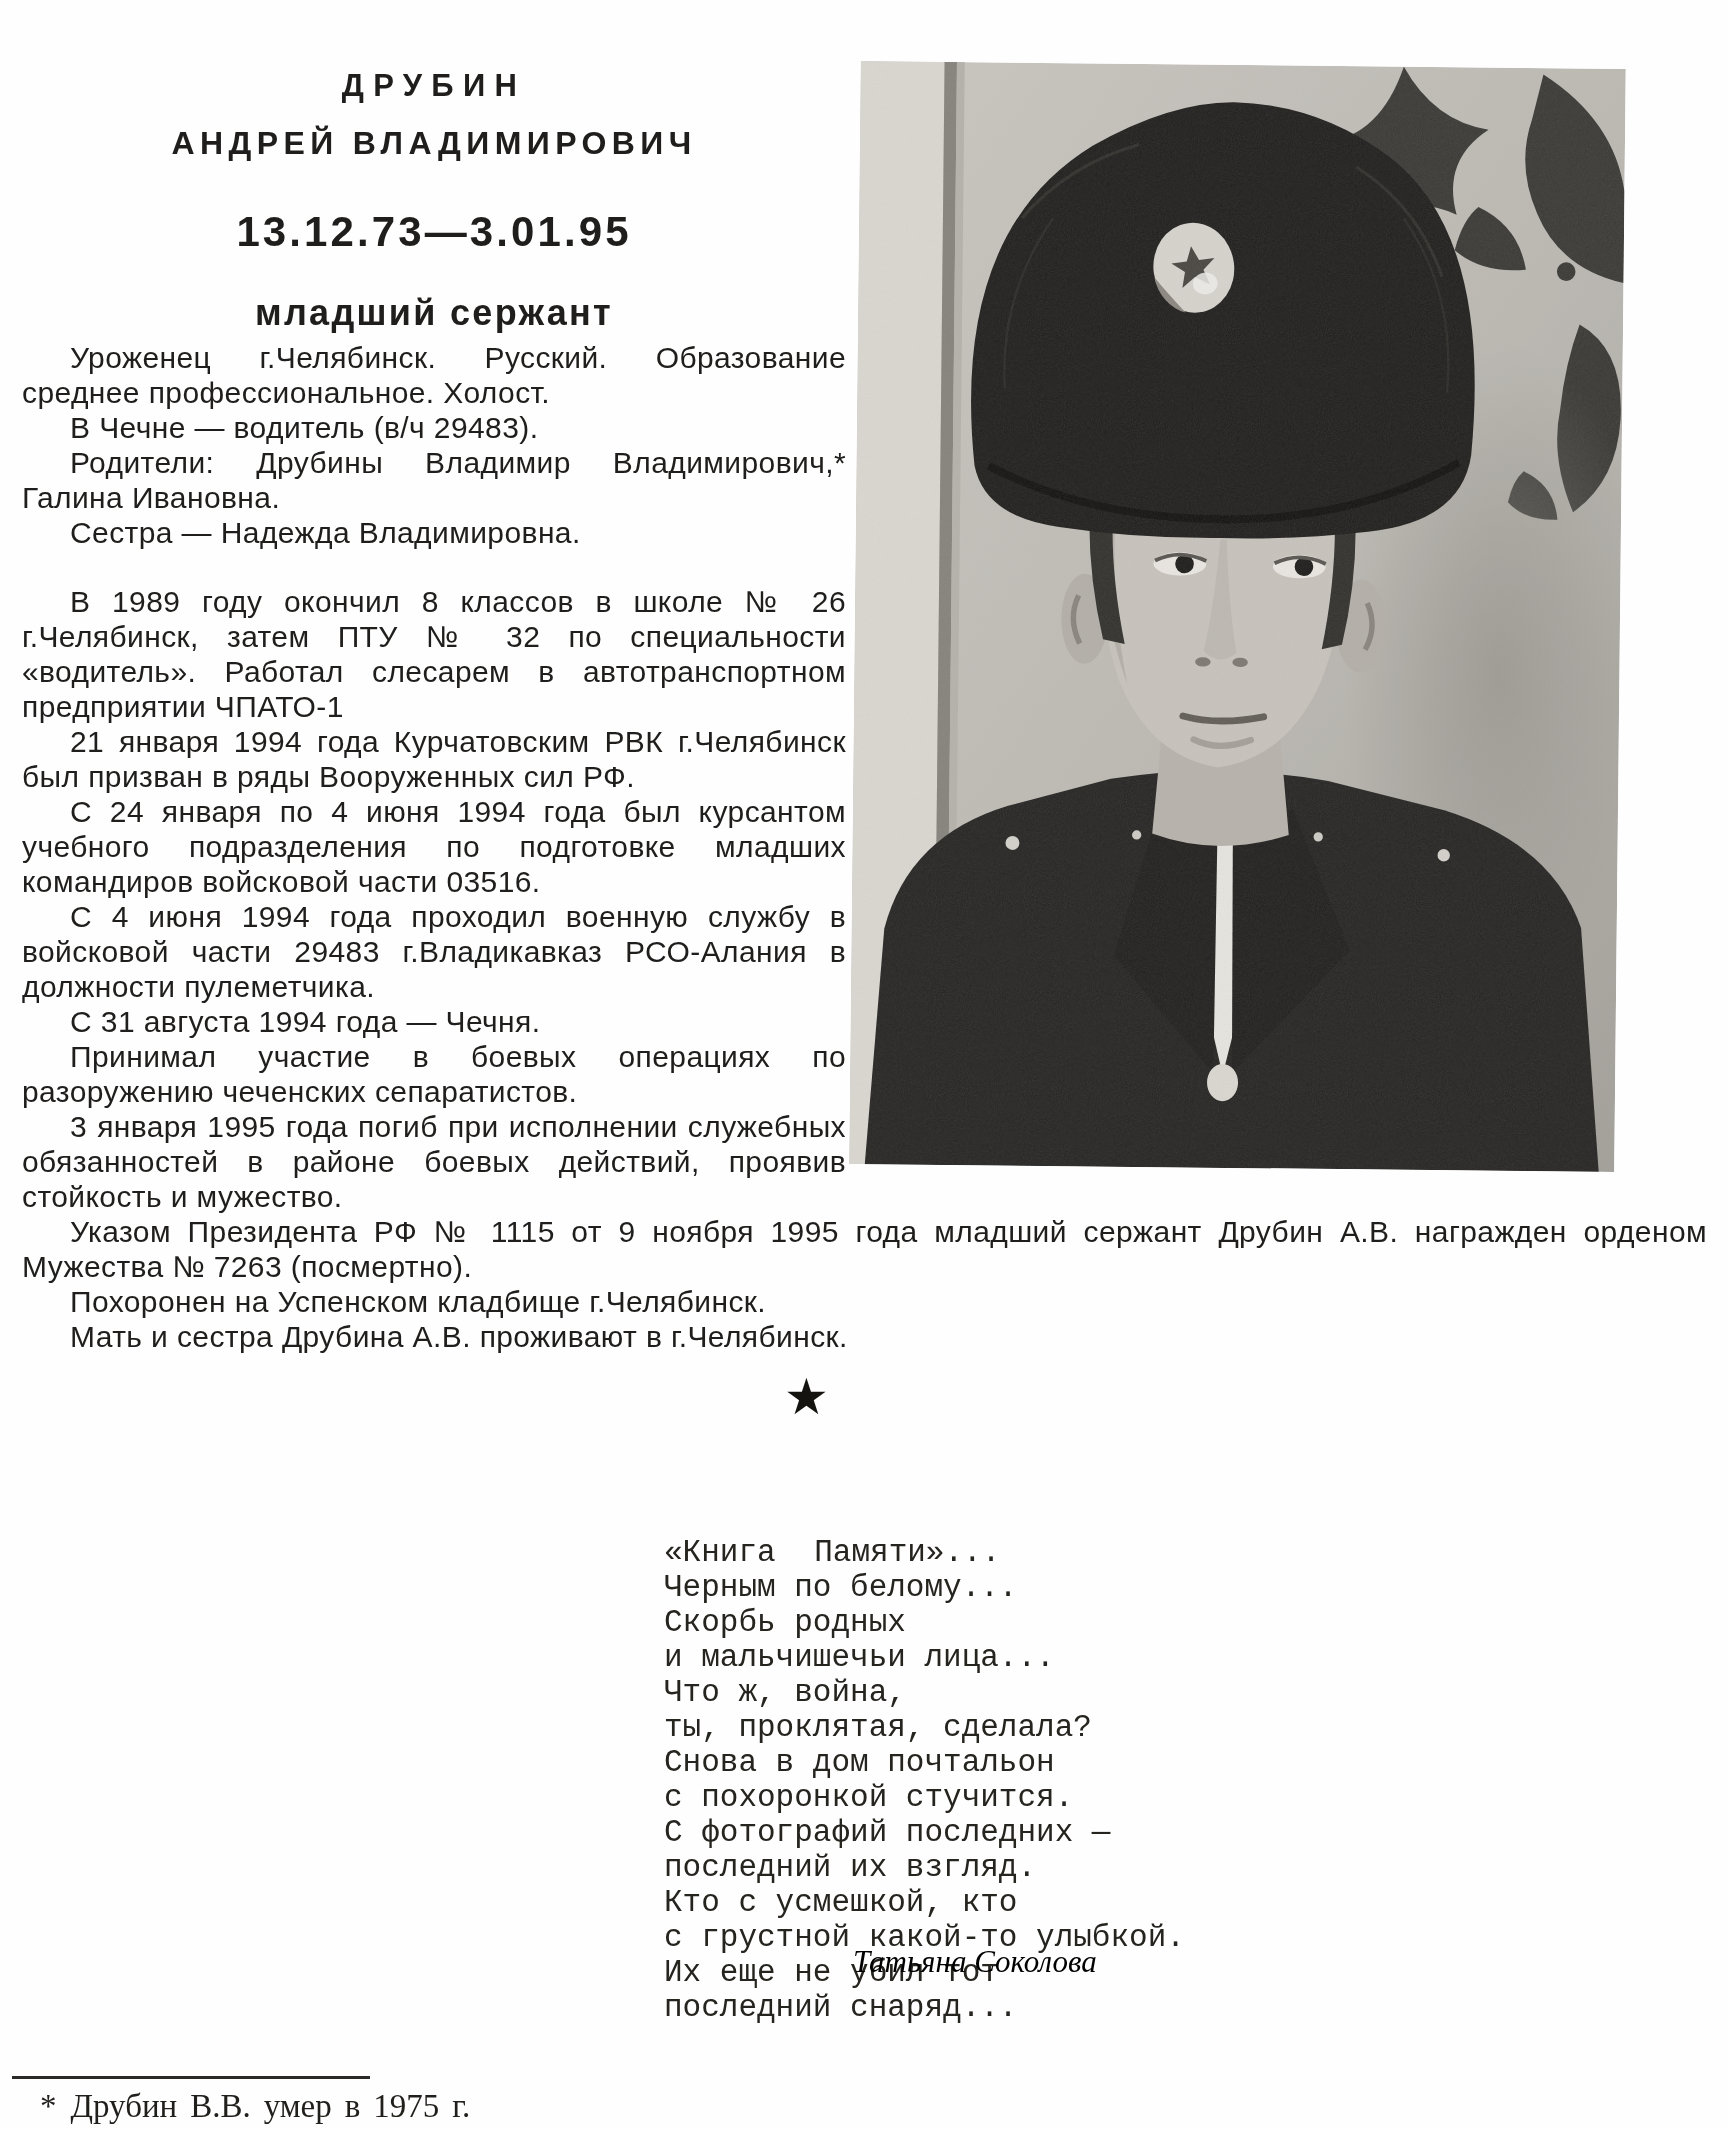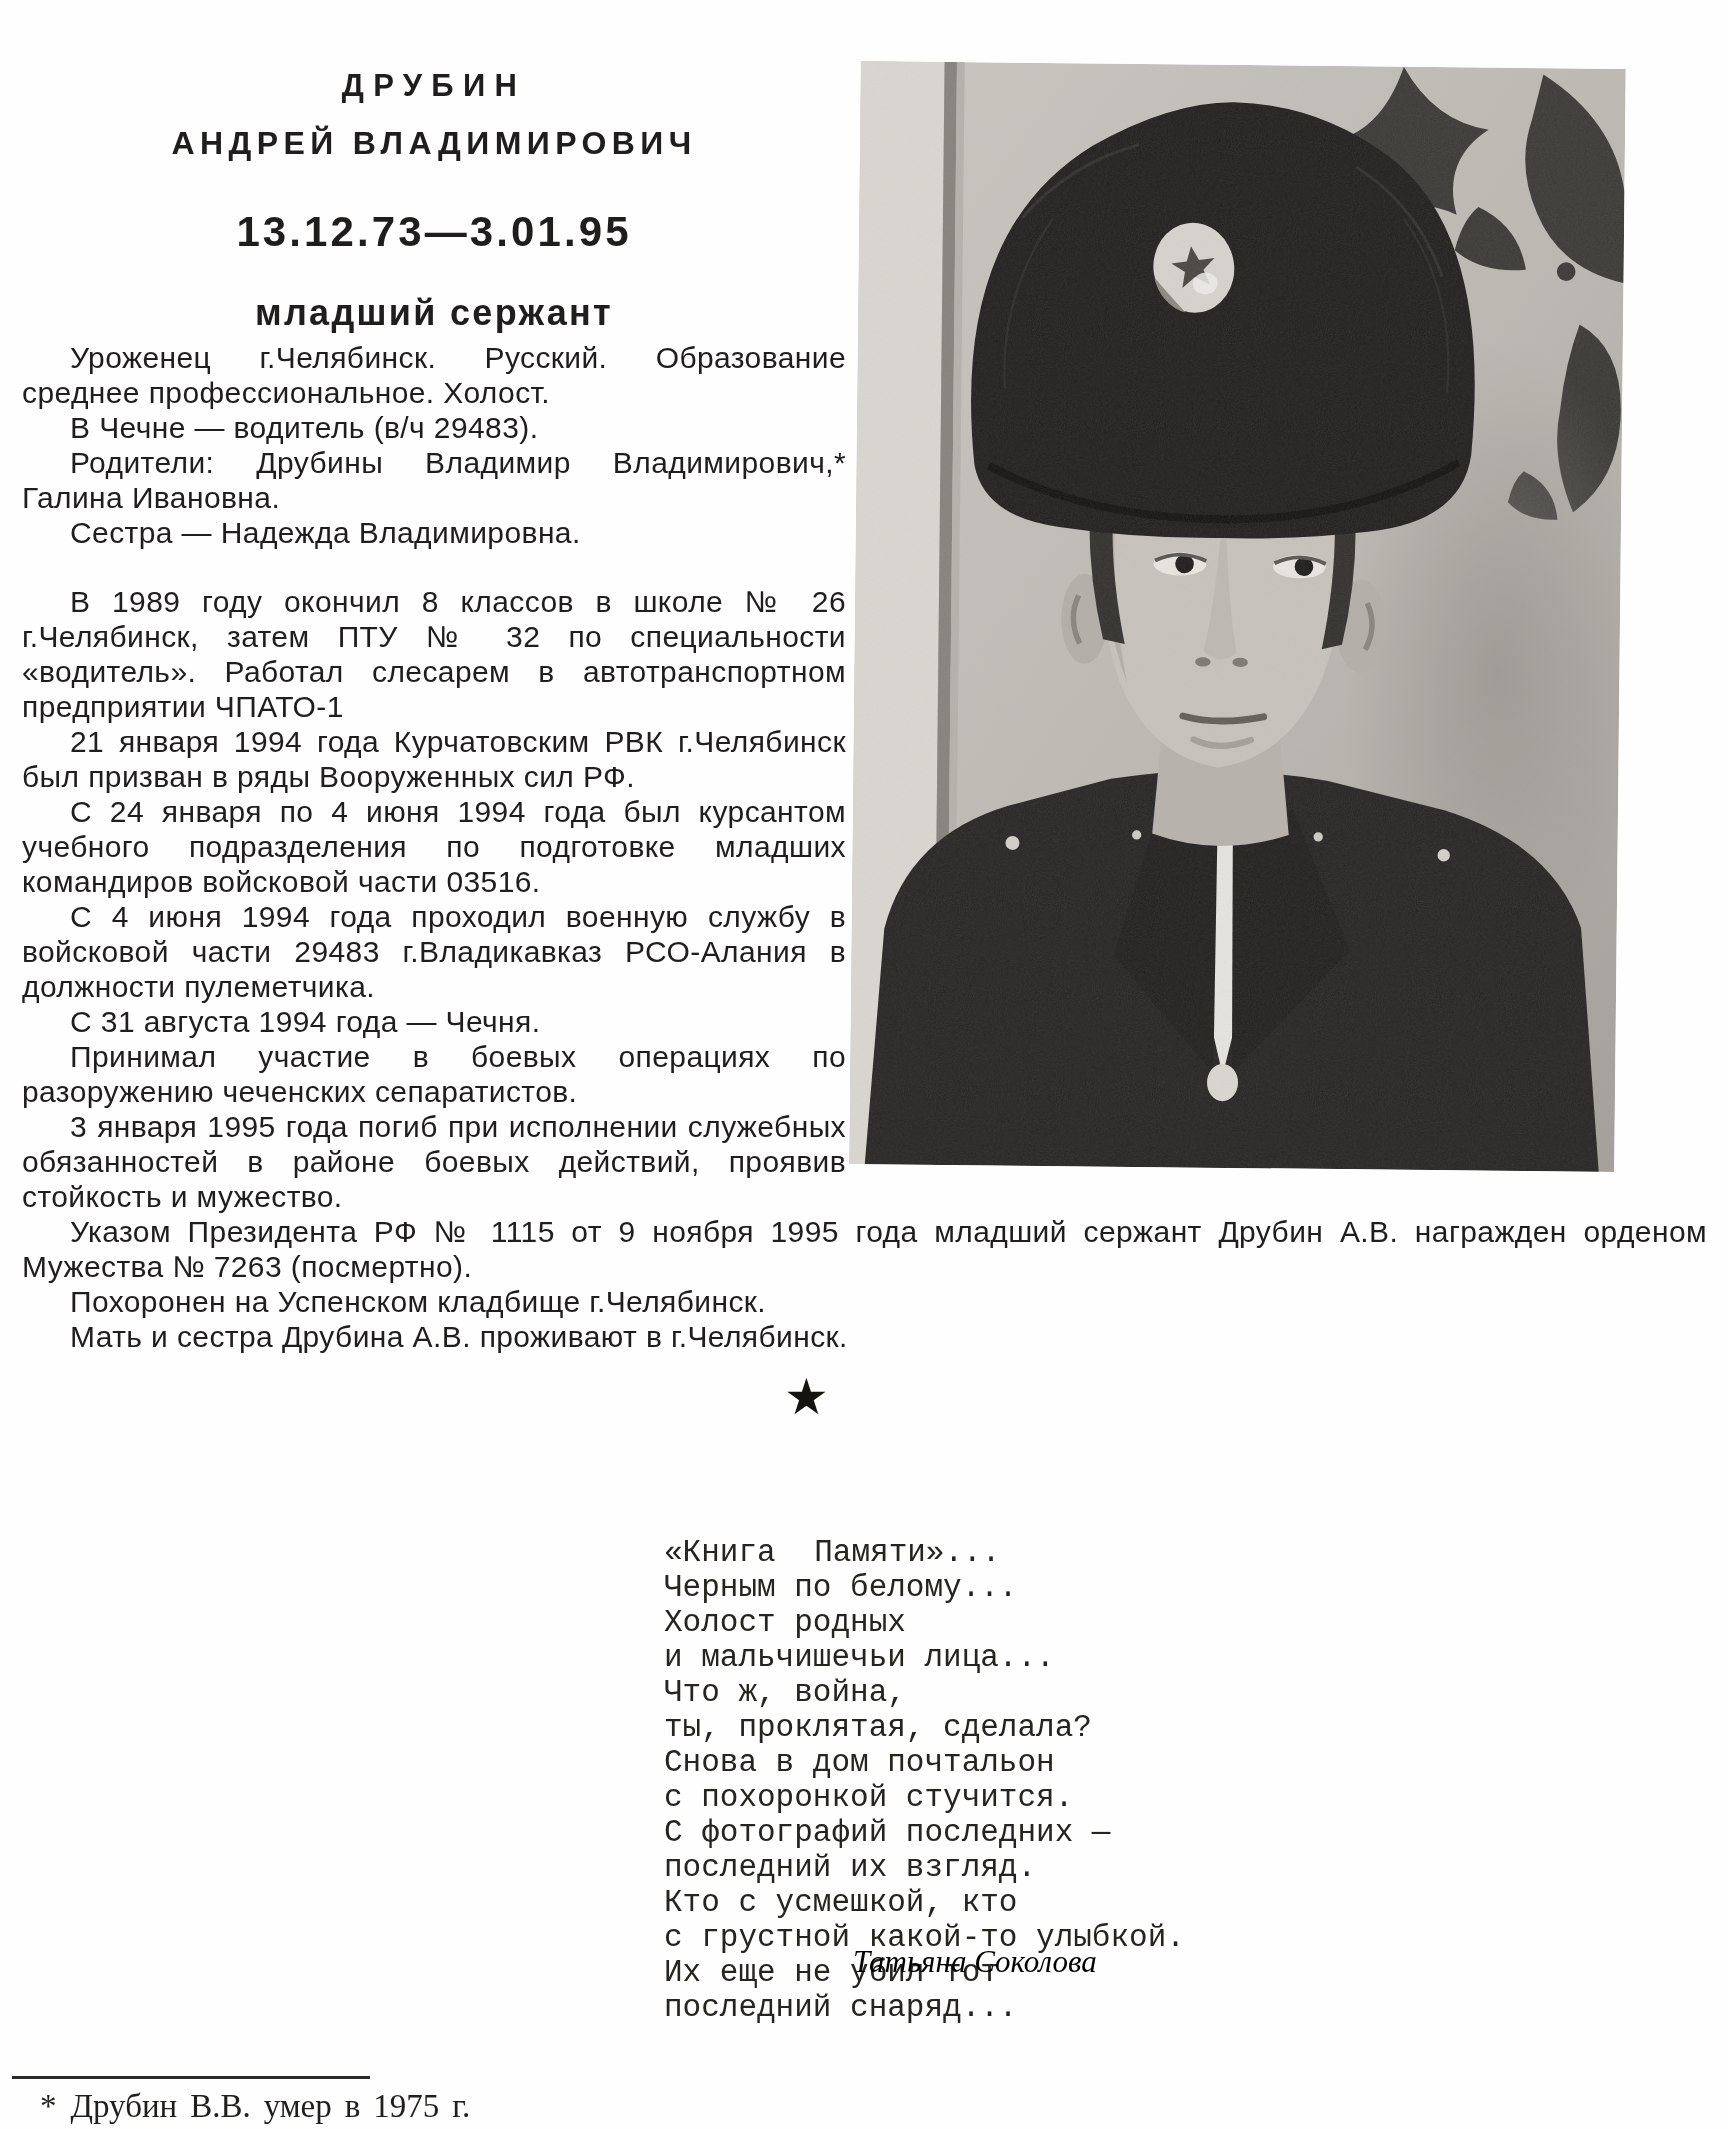--- a/index.html
+++ b/index.html
@@ -172,21 +172,21 @@
     <p>Указом Президента РФ № 1115 от 9 ноября 1995 года младший сержант Друбин А.В. награжден орденом Мужества № 7263 (посмертно).</p>
     <p>Похоронен на Успенском кладбище г.Челябинск.</p>
     <p>Мать и сестра Друбина А.В. проживают в г.Челябинск.</p>
   </div>
 
   <div class="star">★</div>
 
   <div class="poem">
     <div class="l0">«Книга Памяти»...</div>
     <div>Черным по белому...</div>
-    <div>Холост родных</div>
+    <div>Скорбь родных</div>
     <div>и мальчишечьи лица...</div>
     <div>Что ж, война,</div>
     <div>ты, проклятая, сделала?</div>
     <div>Снова в дом почтальон</div>
     <div>с похоронкой стучится.</div>
     <div>С фотографий последних —</div>
     <div>последний их взгляд.</div>
     <div>Кто с усмешкой, кто</div>
     <div>с грустной какой-то улыбкой.</div>
     <div>Их еще не убил тот</div>

